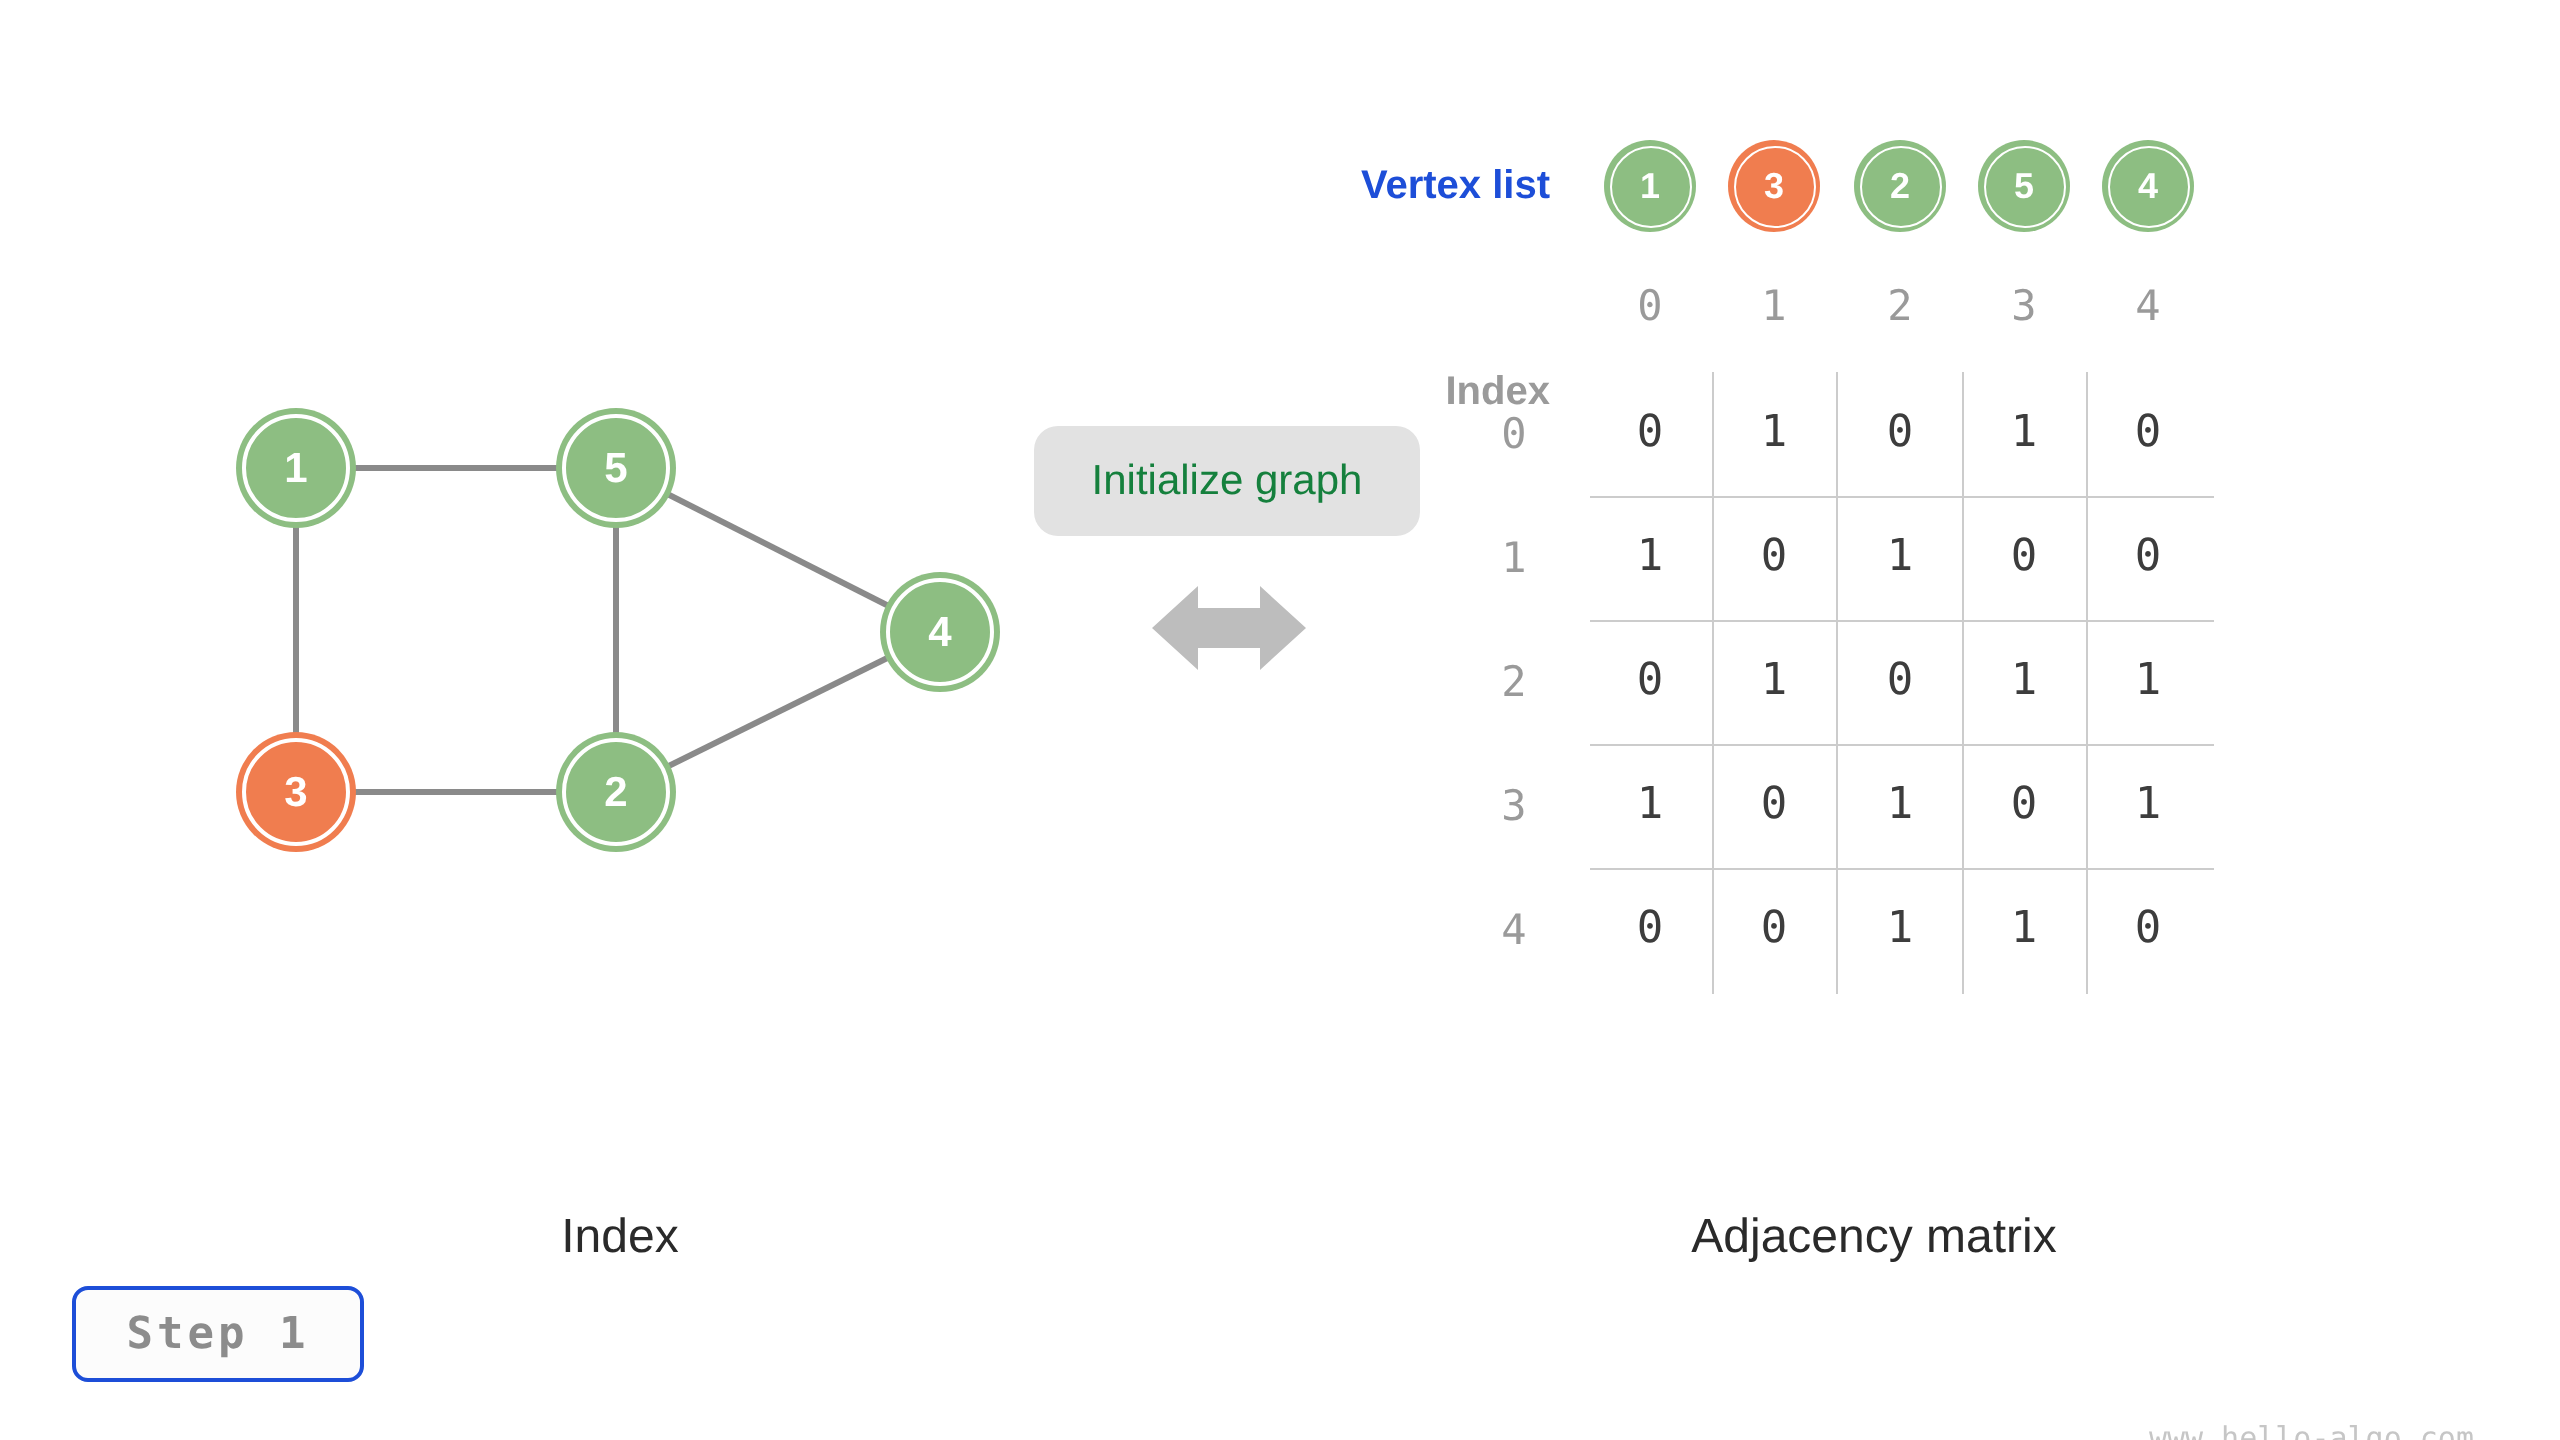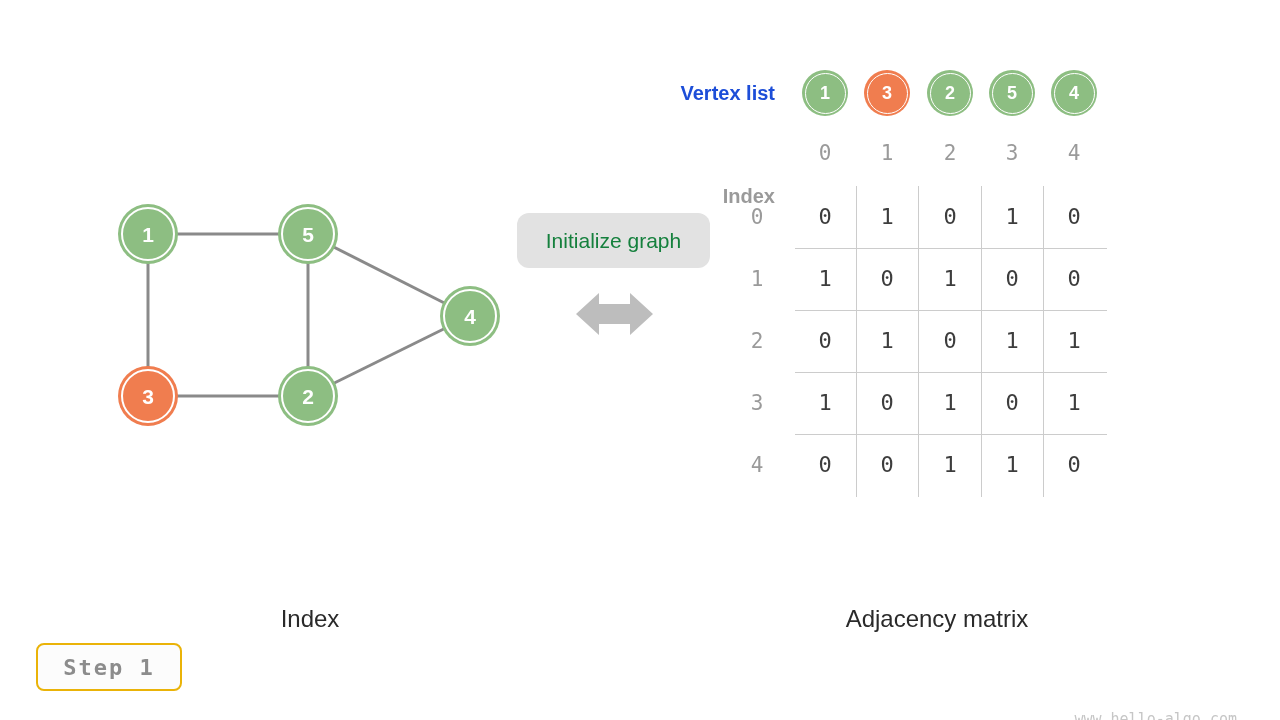--- a/index.html
+++ b/index.html
@@ -184,21 +184,21 @@
     color: #2a2a2a;
     line-height: 30px;
   }
   .caption-graph  { left: 150px; }
   .caption-matrix { left: 777px; }
 
   .step-badge {
     position: absolute;
     left: 36px; top: 643px;
     width: 146px; height: 48px;
-    border: 2px solid #eab308;
+    border: 2px solid #1d4ed8;
     border-radius: 8px;
     background: #fcfcfc;
     box-sizing: border-box;
     display: flex;
     align-items: center;
     justify-content: center;
     font-family: "DejaVu Sans Mono", monospace;
     font-size: 22px;
     font-weight: bold;
     color: #8c8c8c;

